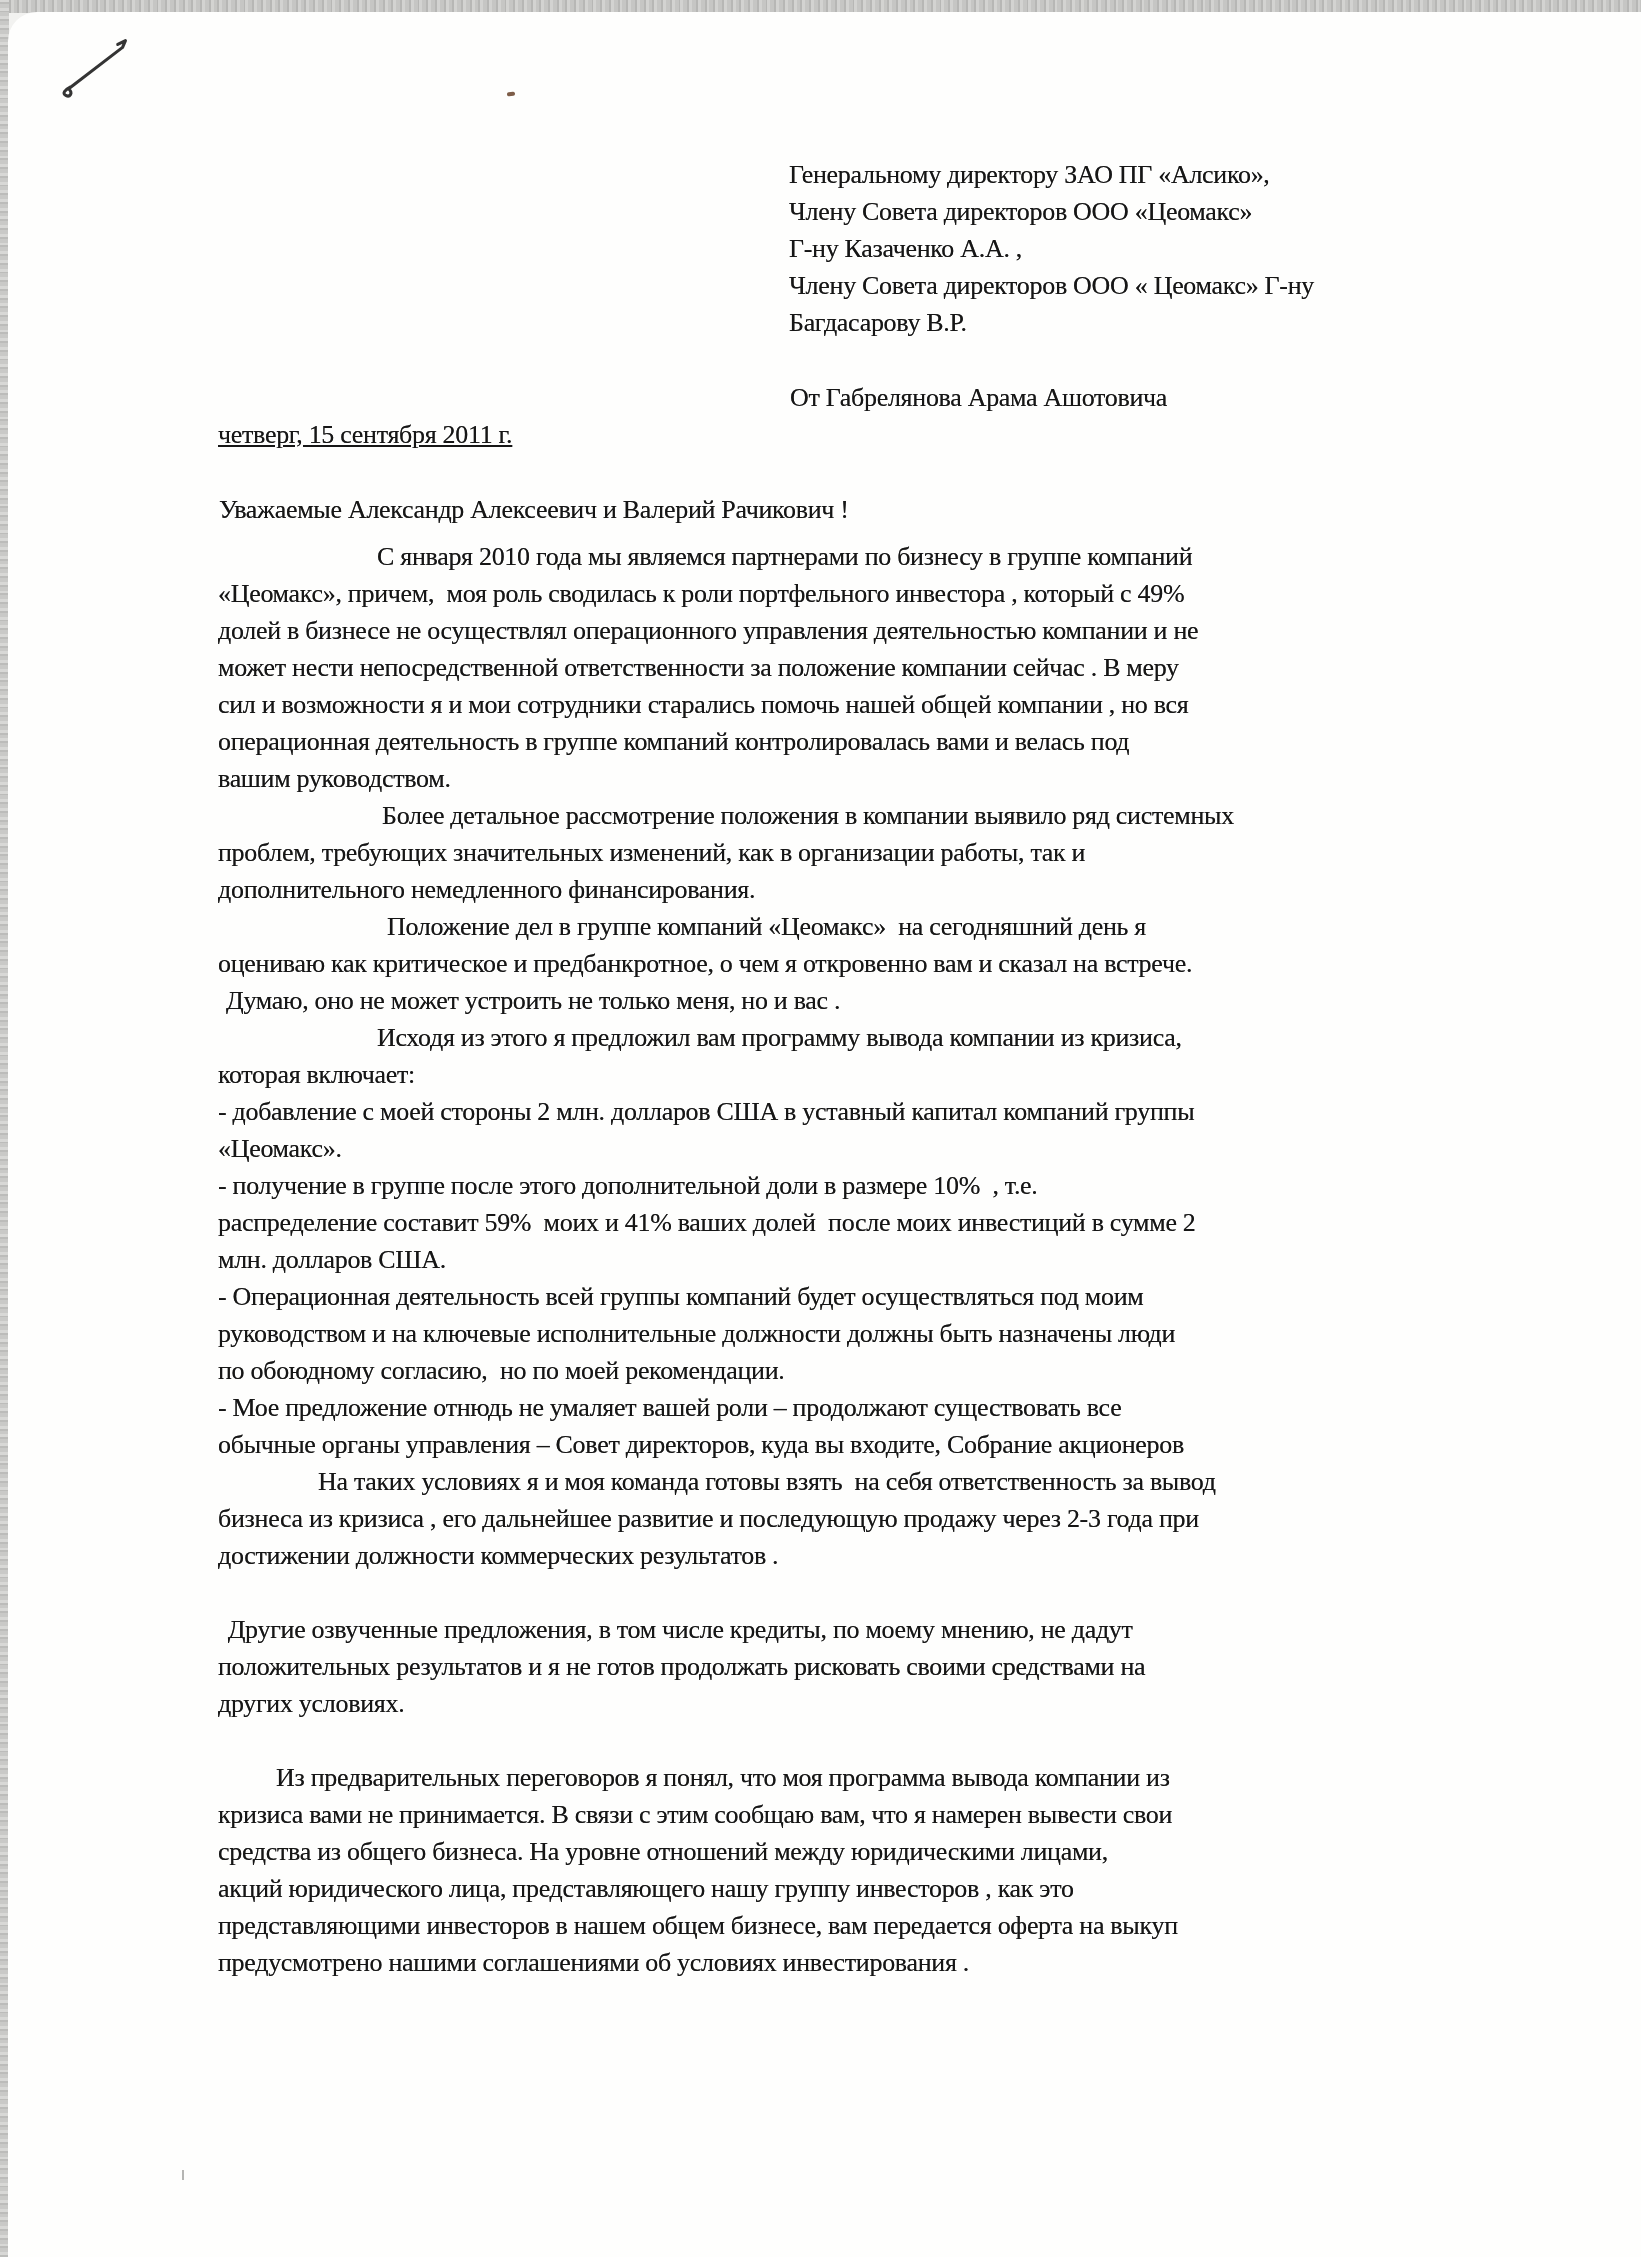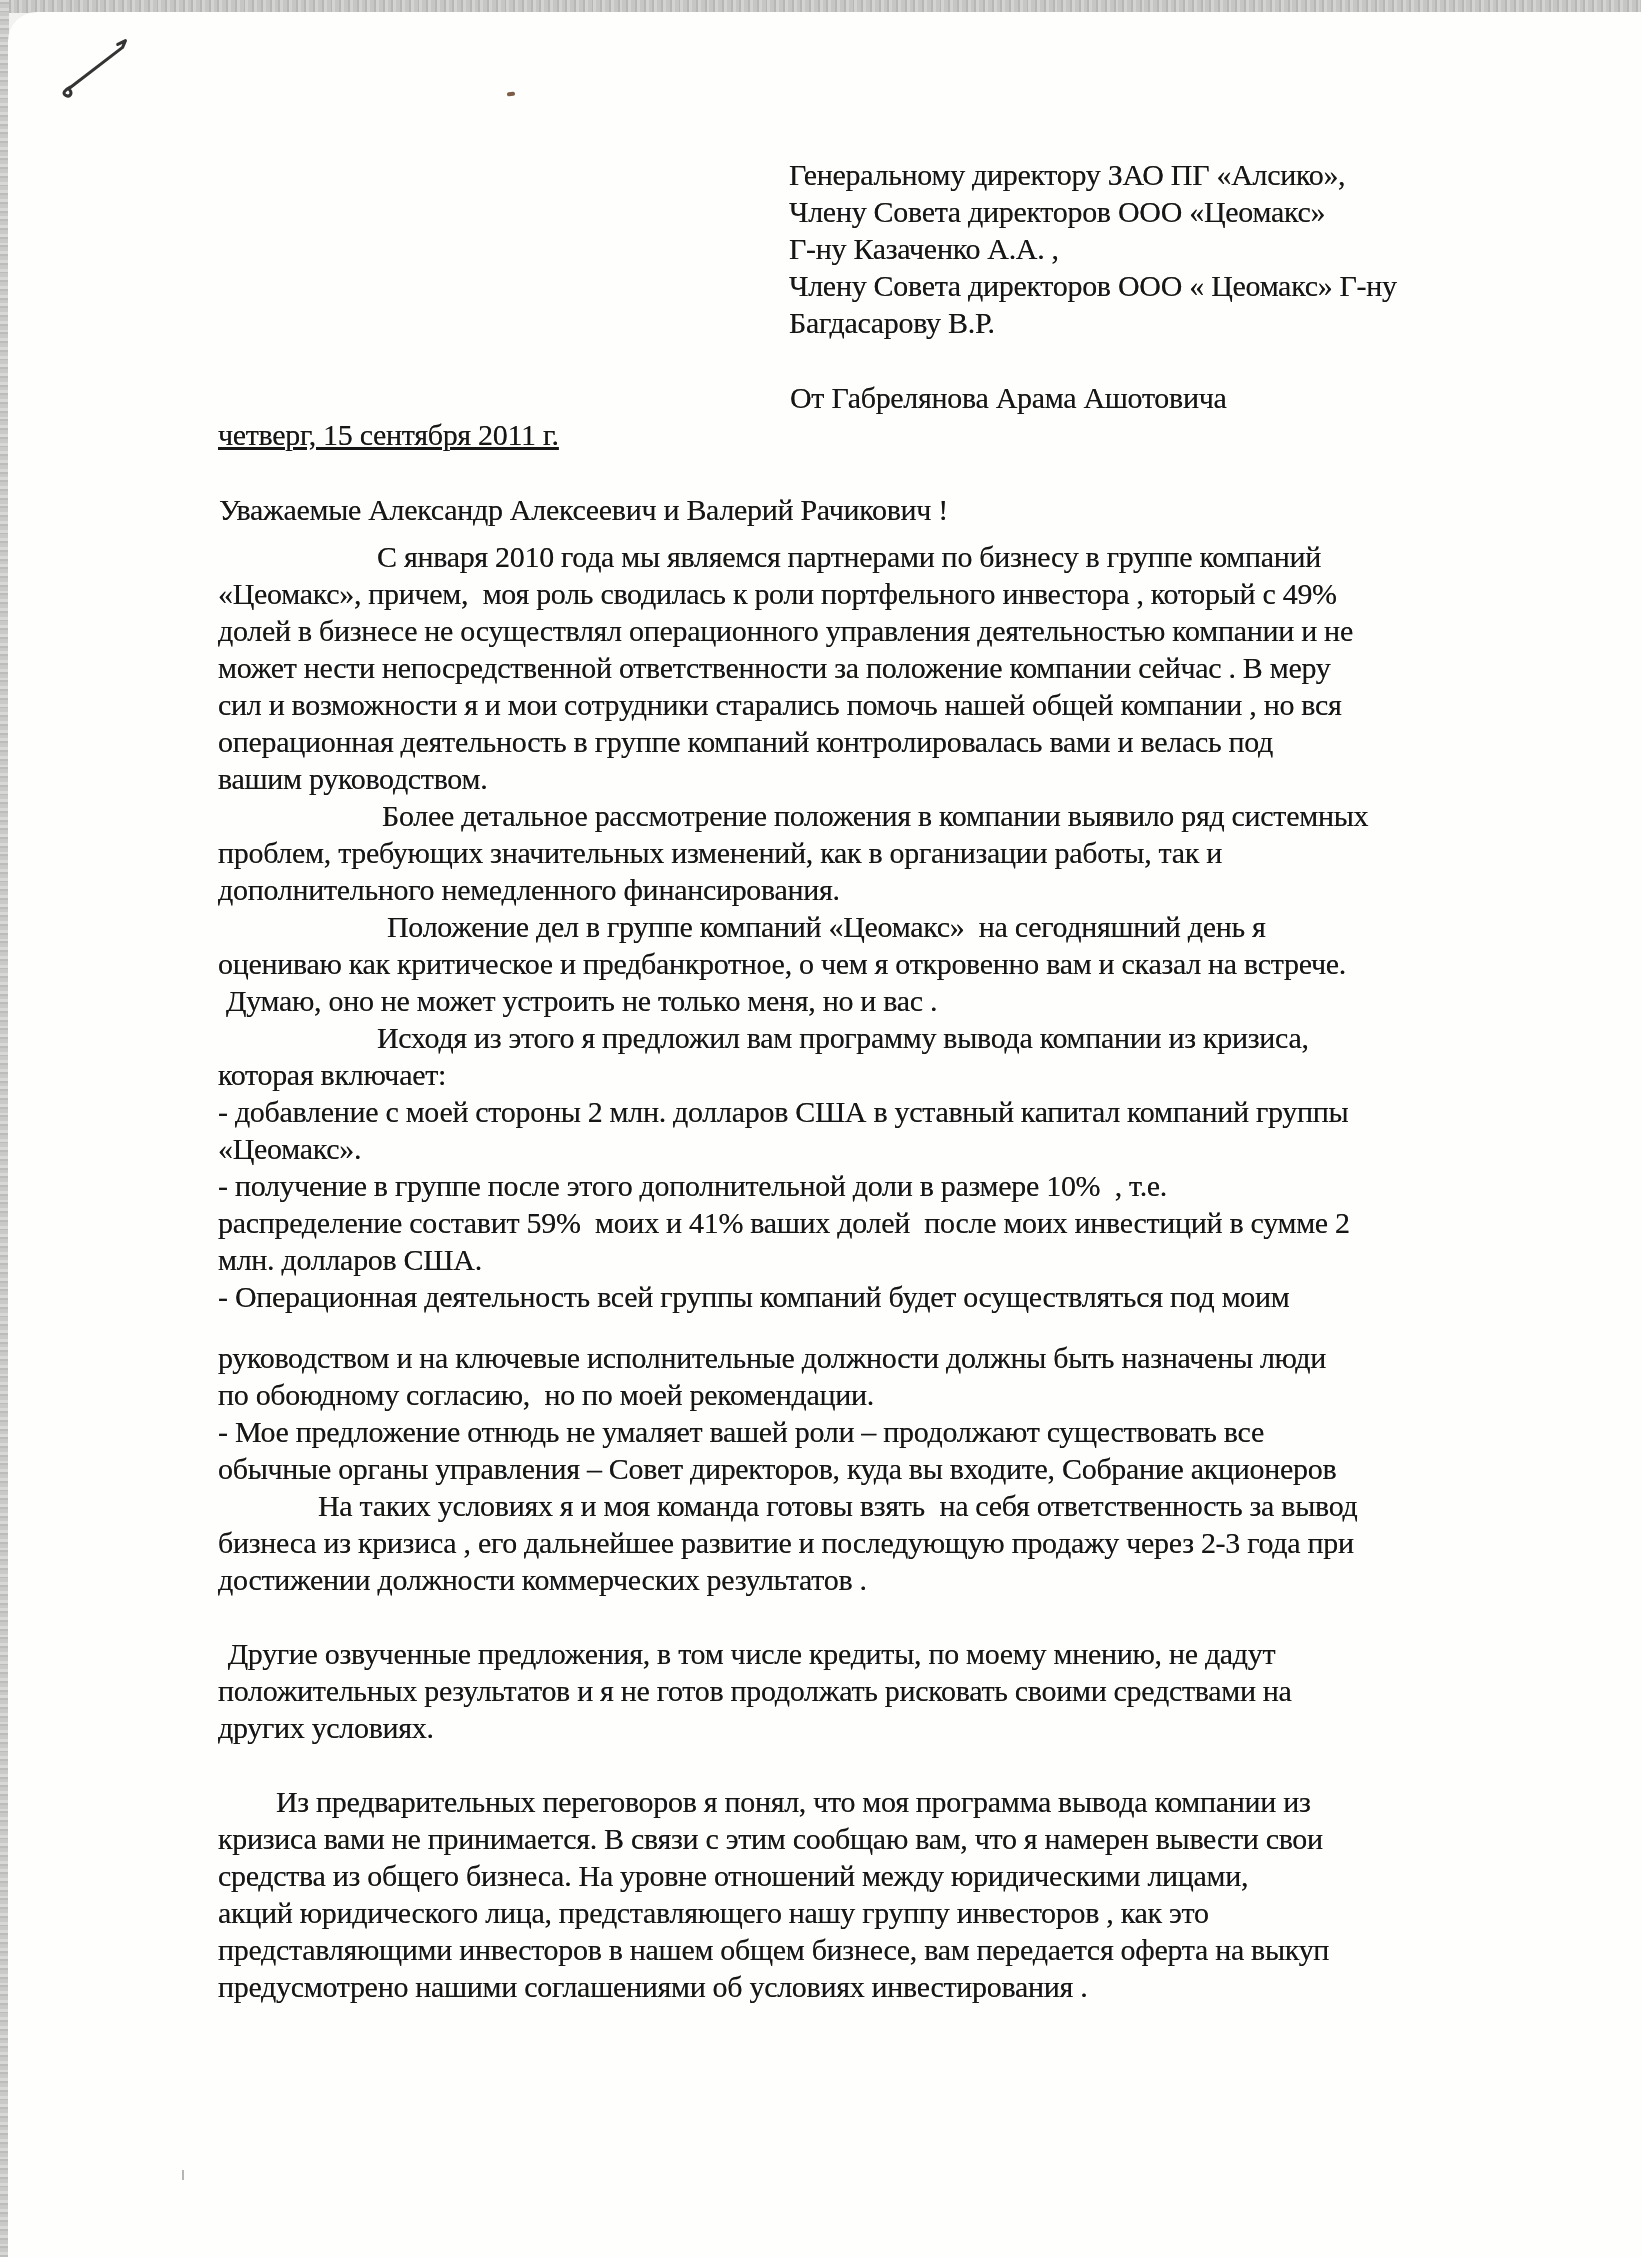--- a/index.html
+++ b/index.html
@@ -35,21 +35,21 @@
     position: absolute;
     left: 7.7px; top: 11.6px;
     right: 0; bottom: 0;
     background: #fefefd;
     border-top-left-radius: 29px;
   }
   .textlayer {
     position: absolute;
     left: 0; top: 0;
     width: 1641px; height: 2257px;
-    font-size: 30px;
+    font-size: 26px;
     letter-spacing: -0.3px;
     line-height: 37px;
     text-shadow: 0 0 0.6px rgba(15,15,15,0.65);
   }
   .line {
     white-space: pre;
     height: 37px;
   }
   .recipient-block {
     position: absolute;
@@ -138,21 +138,21 @@
         <div class="line" style="padding-left: 0px;">оцениваю как критическое и предбанкротное, о чем я откровенно вам и сказал на встрече.</div>
         <div class="line" style="padding-left: 0px; margin-left: 8px;">Думаю, оно не может устроить не только меня, но и вас .</div>
         <div class="line" style="padding-left: 159px;">Исходя из этого я предложил вам программу вывода компании из кризиса,</div>
         <div class="line" style="padding-left: 0px;">которая включает:</div>
         <div class="line" style="padding-left: 0px;">- добавление с моей стороны 2 млн. долларов США в уставный капитал компаний группы</div>
         <div class="line" style="padding-left: 0px;">«Цеомакс».</div>
         <div class="line" style="padding-left: 0px;">- получение в группе после этого дополнительной доли в размере 10%  , т.е.</div>
         <div class="line" style="padding-left: 0px;">распределение составит 59%  моих и 41% ваших долей  после моих инвестиций в сумме 2</div>
         <div class="line" style="padding-left: 0px;">млн. долларов США.</div>
         <div class="line" style="padding-left: 0px;">- Операционная деятельность всей группы компаний будет осуществляться под моим</div>
-        <div class="line" style="padding-left: 0px; margin-top: 24px;">руководством и на ключевые исполнительные должности должны быть назначены люди</div>
+        <div class="line" style="padding-left: 0px;">руководством и на ключевые исполнительные должности должны быть назначены люди</div>
         <div class="line" style="padding-left: 0px;">по обоюдному согласию,  но по моей рекомендации.</div>
         <div class="line" style="padding-left: 0px;">- Мое предложение отнюдь не умаляет вашей роли – продолжают существовать все</div>
         <div class="line" style="padding-left: 0px;">обычные органы управления – Совет директоров, куда вы входите, Собрание акционеров</div>
         <div class="line" style="padding-left: 100px;">На таких условиях я и моя команда готовы взять  на себя ответственность за вывод</div>
         <div class="line" style="padding-left: 0px;">бизнеса из кризиса , его дальнейшее развитие и последующую продажу через 2-3 года при</div>
         <div class="line" style="padding-left: 0px;">достижении должности коммерческих результатов .</div>
         <div class="line" style="padding-left: 0px;">&nbsp;</div>
         <div class="line" style="padding-left: 9.7px;">Другие озвученные предложения, в том числе кредиты, по моему мнению, не дадут</div>
         <div class="line" style="padding-left: 0px;">положительных результатов и я не готов продолжать рисковать своими средствами на</div>
         <div class="line" style="padding-left: 0px;">других условиях.</div>

